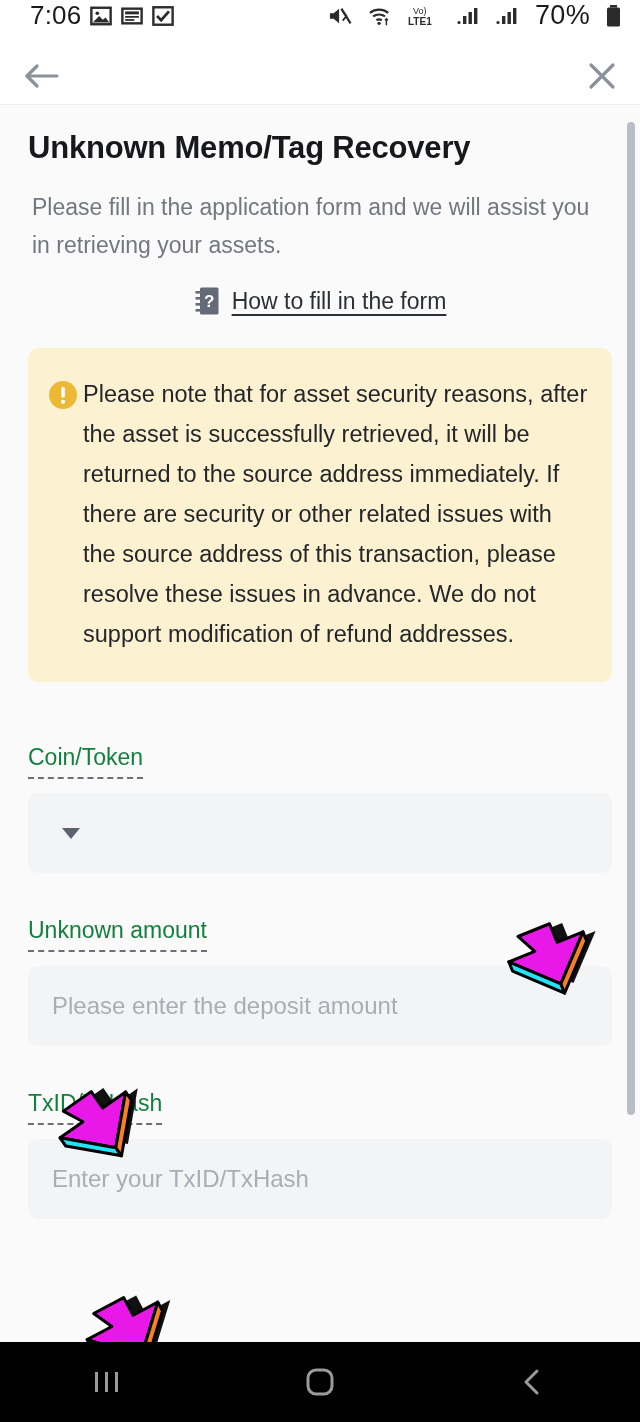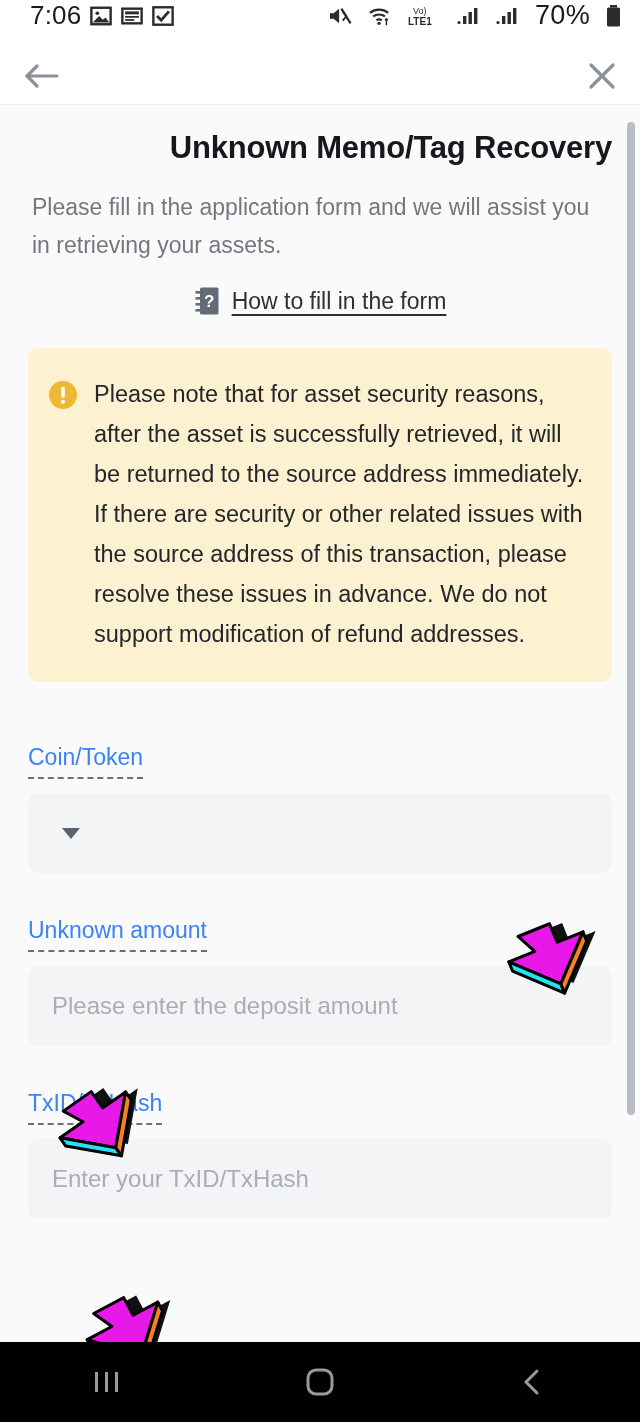--- a/index.html
+++ b/index.html
@@ -45,21 +45,21 @@
   
   .content {
     position: absolute; top: 105px; left: 0;
     width: 640px; height: 1237px;
     background: #fafafb;
     padding: 0 28px;
     overflow: hidden;
   }
   .page-title {
     margin-top: 25px;
-    text-align: right;
+    text-align: left;
     font-size: 31px;
     font-weight: bold;
     color: #16181c;
     letter-spacing: -.2px;
   }
   .page-sub {
     margin-top: 22px;
     font-size: 23px;
     line-height: 38px;
     color: #73777f;
@@ -78,36 +78,36 @@
     text-underline-offset: 5px;
   }
 
   
   .warn {
     margin-top: 32px;
     background: #fcf2d2;
     border-radius: 10px;
     padding: 26px 24px 28px 20px;
     display: flex;
-    gap: 16px;
+    gap: 5px;
   }
   .warn-ico { flex: 0 0 auto; margin-top: 6px; }
   .warn-text {
     font-size: 23.5px;
     line-height: 40px;
     color: #24262a;
   }
 
   
   .field { margin-top: 44px; }
   .field.first { margin-top: 62px; }
   .field-label {
     display: inline-block;
     font-size: 23px;
-    color: #3b82f6;
+    color: #15803d;
     padding-bottom: 6px;
     border-bottom: 2px dashed #6c7076;
     margin-bottom: 14px;
   }
   .input-box {
     height: 80px;
     background: #f3f4f6;
     border-radius: 10px;
     display: flex; align-items: center;
     padding: 0 24px;

